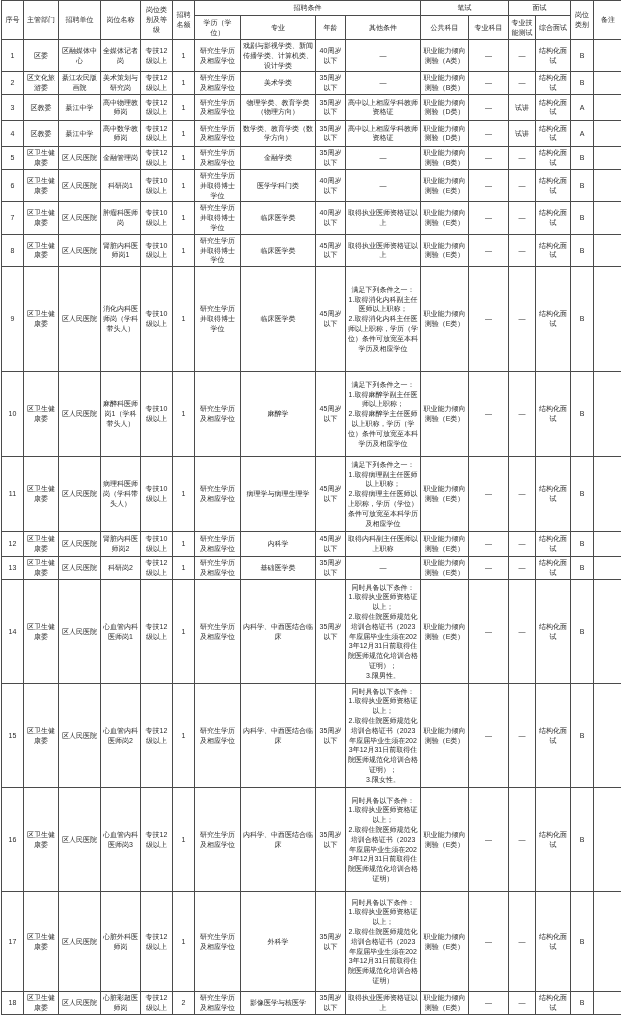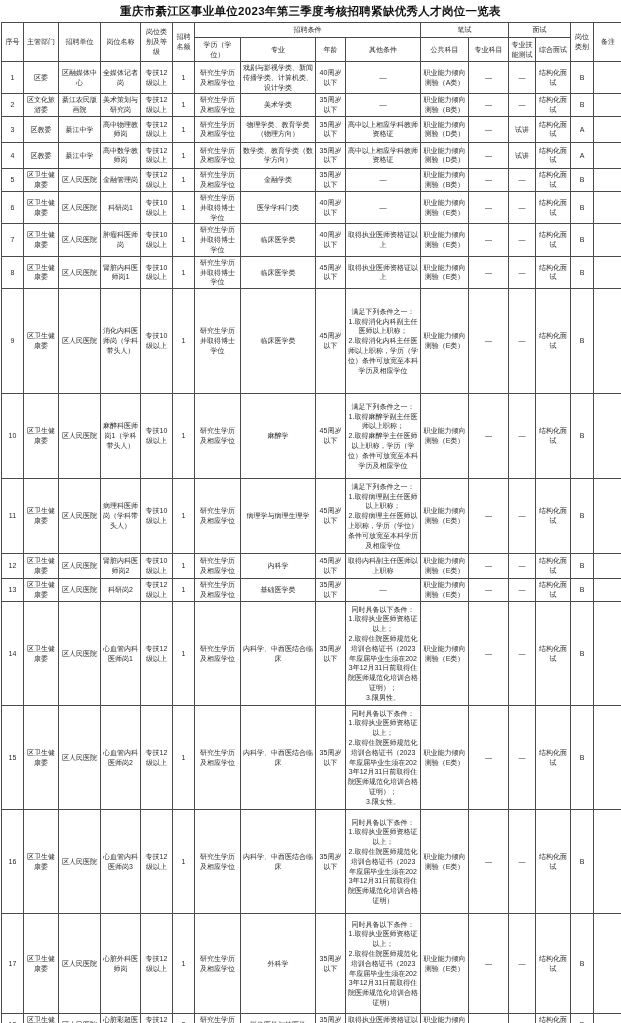--- a/index.html
+++ b/index.html
@@ -45,21 +45,20 @@
   tbody tr:nth-child(16){height:104px}
   tbody tr:nth-child(17){height:100px}
   tbody tr:nth-child(18){height:22px}
   tbody tr:nth-child(19){height:67px}
   tbody tr:nth-child(20){height:60px}
 </style>
 </head>
 <body>
 
 <div class="page">
-  <div class="title">重庆市綦江区事业单位2023年第三季度考核招聘紧缺优秀人才岗位一览表</div>
 
   <table class="listing">
     <colgroup>
       <col style="width:22px">
         <col style="width:35px">
         <col style="width:42px">
         <col style="width:40px">
       <col style="width:32px">
         <col style="width:22px">
         <col style="width:46px">

